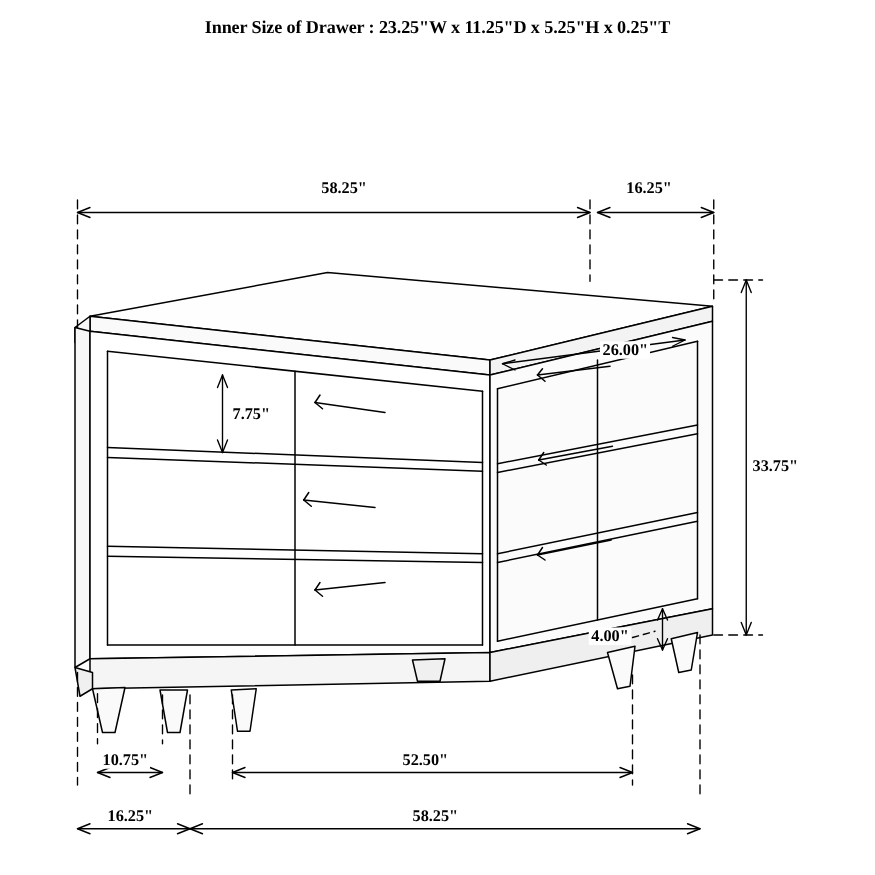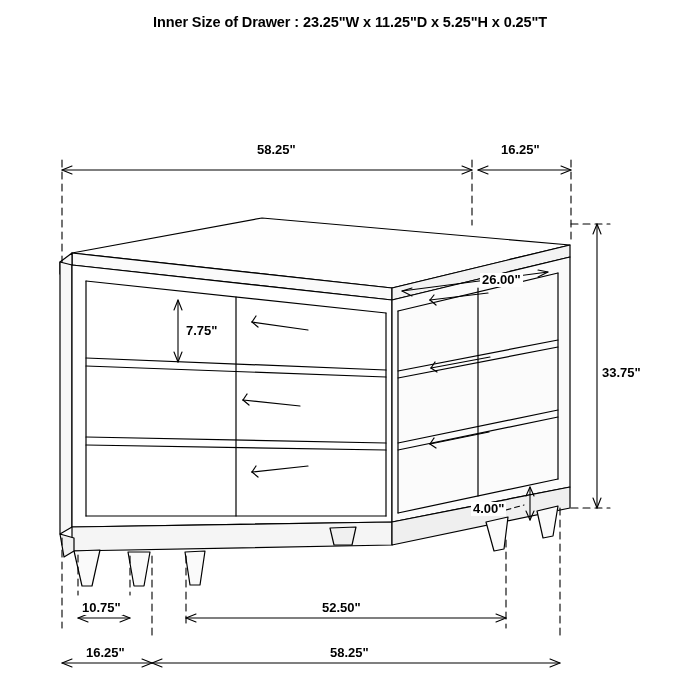--- a/index.html
+++ b/index.html
@@ -12,20 +12,21 @@
     height: 700px;
     font-family: "Liberation Sans", sans-serif;
     color: #000000;
     position: relative;
     overflow: hidden;
   }
   #root {
     position: relative;
     width: 700px;
     height: 700px;
+    font-family: Liberation Serif, serif;
   }
   .title {
     position: absolute;
     top: 14px;
     left: 0;
     width: 700px;
     text-align: center;
     font-size: 14.5px;
     font-weight: bold;
     letter-spacing: -0.1px;

